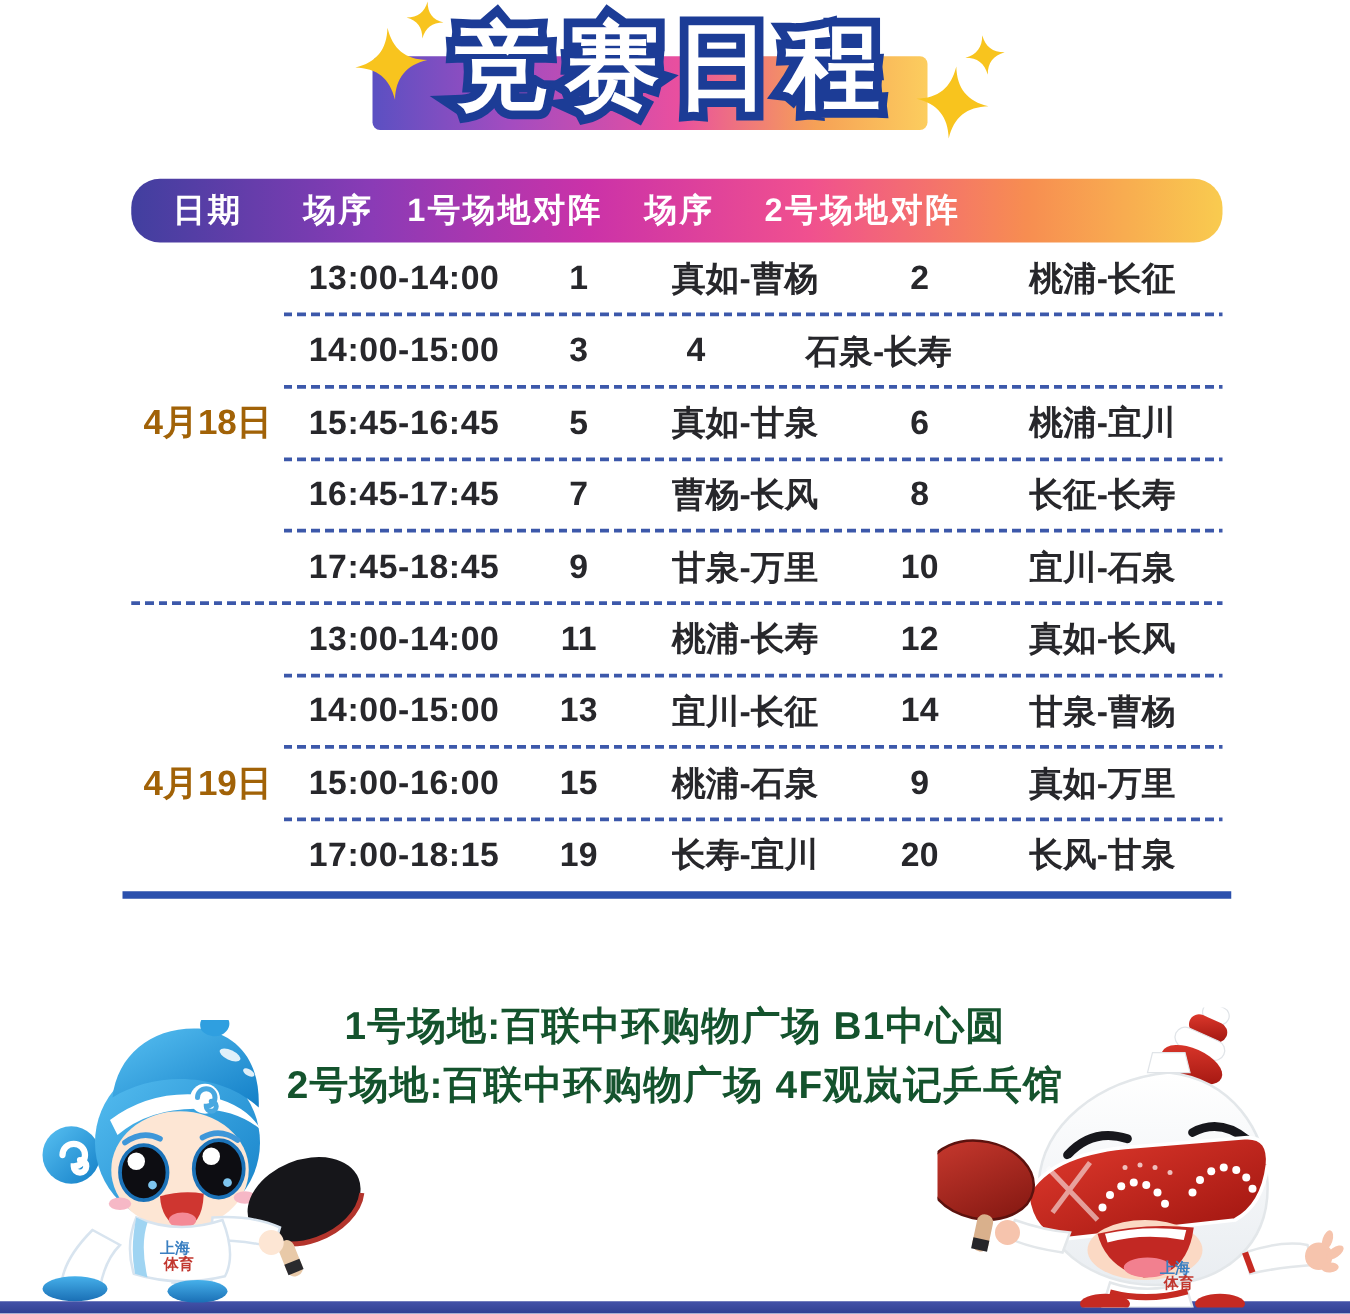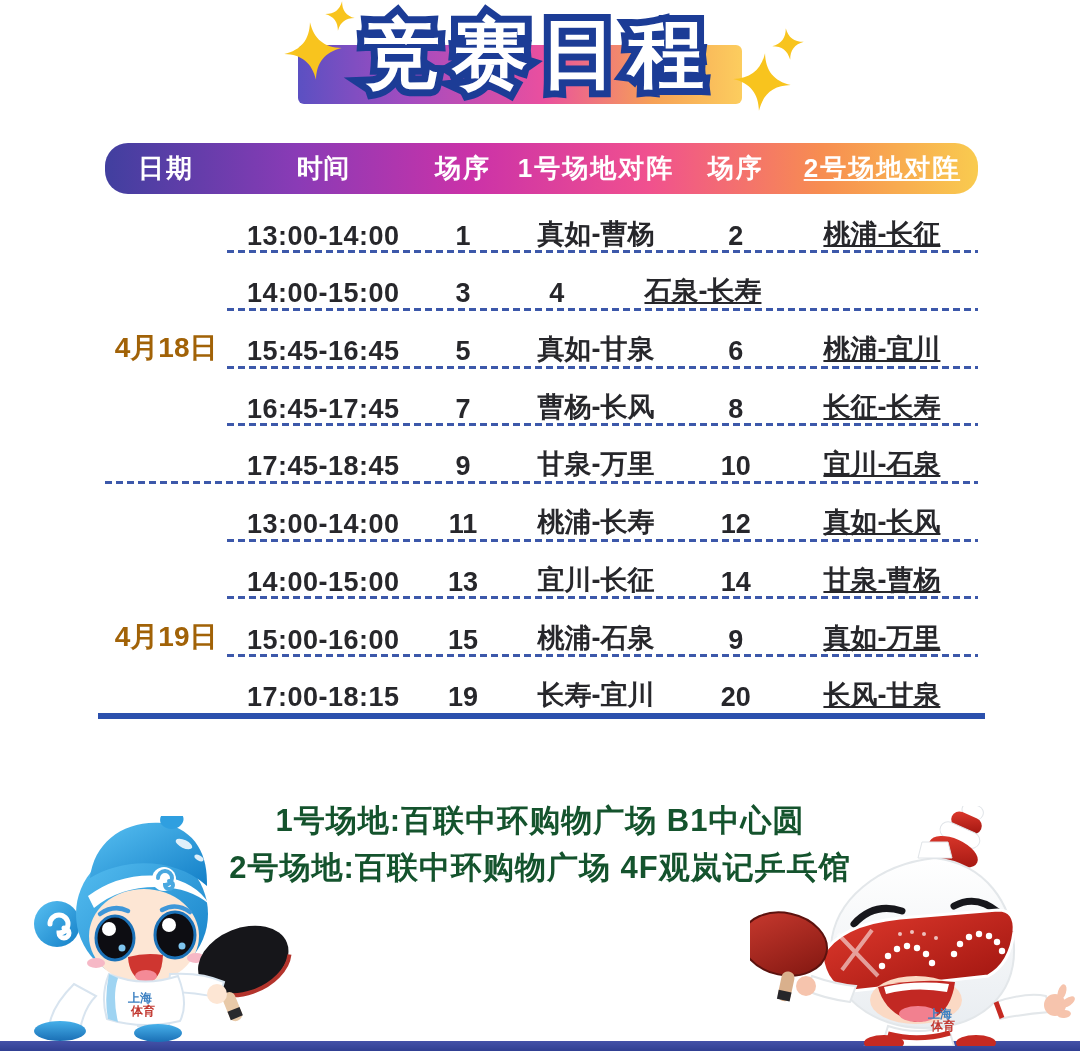--- a/index.html
+++ b/index.html
@@ -23,30 +23,30 @@
   .star{position:absolute;}
   .star svg{display:block;width:100%;height:100%;}
   
   .sched{position:absolute;left:105px;top:143px;width:873px;}
   .thead{
     display:flex;align-items:center;height:51px;
     background:linear-gradient(90deg,#413f9f 0%,#8a3bb6 22%,#cb32a8 42%,#f0508f 62%,#f78d51 82%,#f9cb4f 100%);
     color:#ffffff;font-weight:bold;font-size:26px;letter-spacing:2px;border-radius:23px;
   }
   .row{
-    position:relative;display:flex;align-items:flex-end;height:57.7px;
+    position:relative;display:flex;align-items:center;height:57.7px;
     color:#27272b;font-weight:bold;font-size:27px;
   }
   .cell{text-align:center;}
   .col-date{width:14%;}
   .col-time{width:22%;letter-spacing:.5px;}
   .col-seq1{width:10%;}
   .col-m1{width:20.5%;}
   .col-seq2{width:11.5%;}
-  .col-m2{width:22%;text-decoration:underline;}
+  .col-m2{width:22%;}
   .row.sep::after{
     content:"";position:absolute;left:14%;right:0;bottom:-1.5px;height:3px;
     background:repeating-linear-gradient(90deg,#3c58aa 0 7px,transparent 7px 11px);
   }
   .row.sep-full::after{left:0;}
   .date-label{font-size:28px;color:#a16207;}
   .bottom-line{height:6px;background:#2b50ad;margin:0 -7px;}
   
   .venues{position:absolute;left:0;top:797px;width:100%;text-align:center;
     color:#14532d;font-weight:bold;font-size:31px;line-height:47px;letter-spacing:1px;}
@@ -90,21 +90,20 @@
     <span class="title-stack">
       <span class="title-layer title-outline">竞赛日程</span>
       <span class="title-layer title-fill">竞赛日程</span>
     </span>
   </div>
 
   <div class="sched">
 
     <div class="thead">
       <div class="cell col-date">日期</div>
-      <div class="cell col-time">时间</div>
       <div class="cell col-seq1">场序</div>
       <div class="cell col-m1">1号场地对阵</div>
       <div class="cell col-seq2">场序</div>
       <div class="cell col-m2">2号场地对阵</div>
     </div>
 
     <div class="row sep">
       <div class="cell col-date"></div>
       <div class="cell col-time">13:00-14:00</div>
       <div class="cell col-seq1">1</div>

